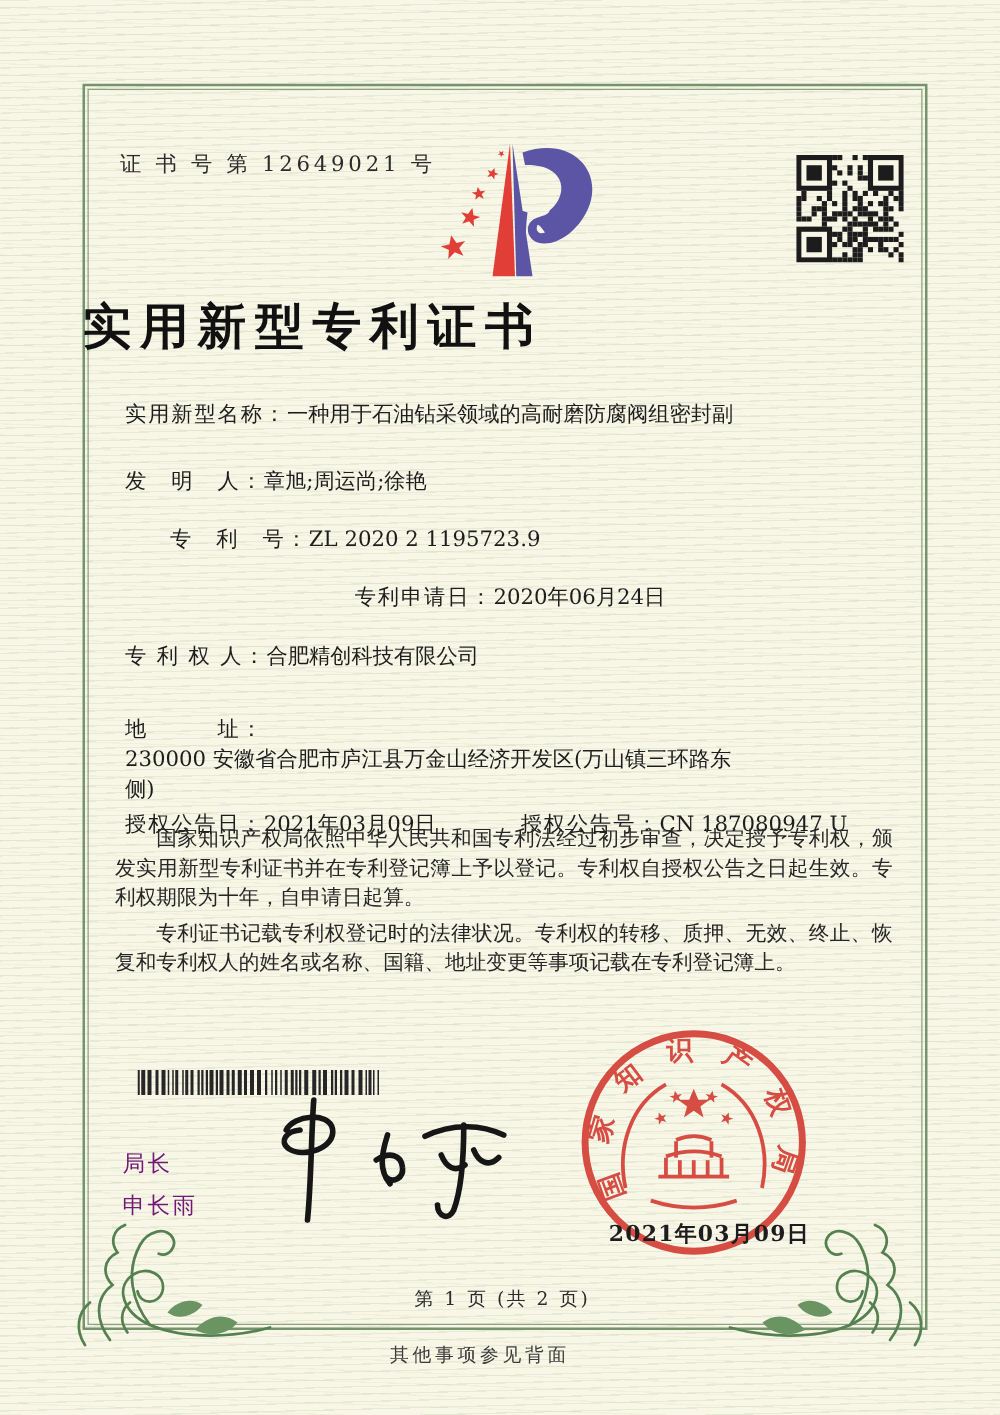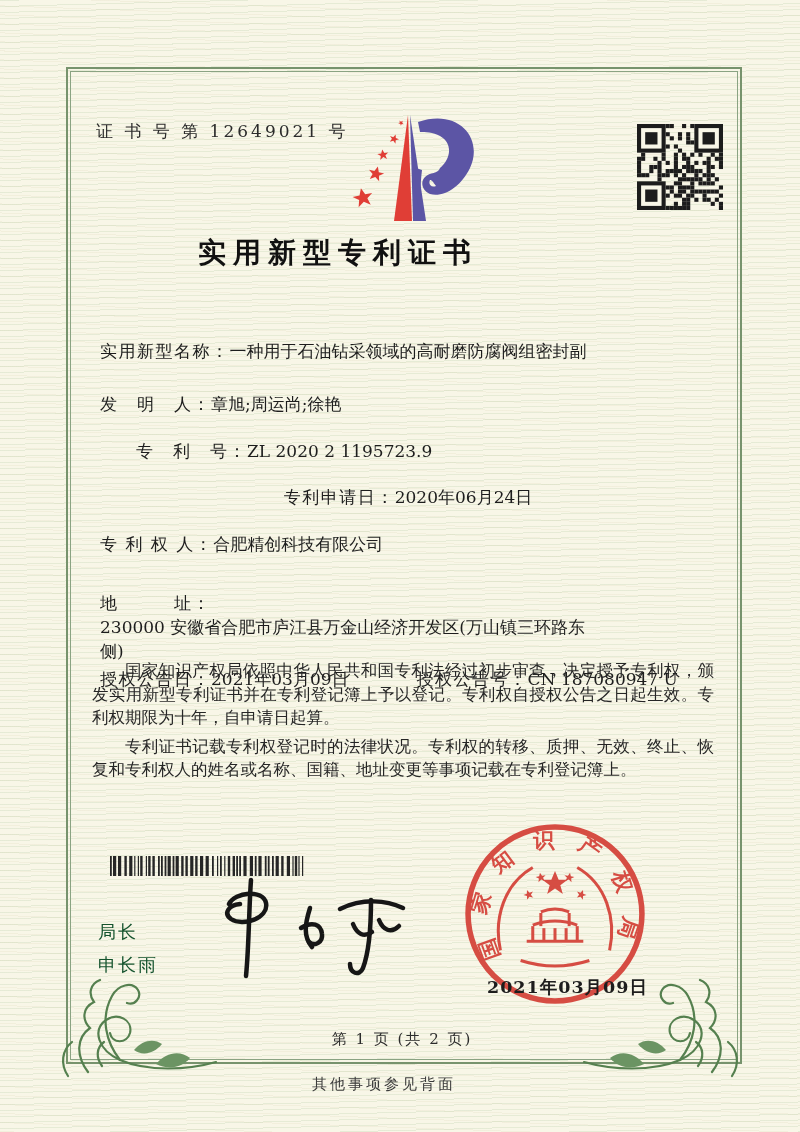--- a/index.html
+++ b/index.html
@@ -13,39 +13,39 @@
     color:#222;
   }
   .abs{position:absolute;}
   
   .frame{left:66px;top:67px;width:672px;height:993px;border:2px solid #77936d;z-index:1;}
   .frame-inner{position:absolute;left:2px;top:2px;right:2px;bottom:2px;border:1px solid #8aa382;}
   
   .cert-no{left:96px;top:120px;font-size:17px;letter-spacing:3px;color:#2b2b2b;z-index:3;}
   .logo{left:346px;top:110px;z-index:3;}
   .qr{left:637px;top:124px;z-index:3;}
-  .title{left:66px;top:234px;width:544px;text-align:center;font-size:28px;font-weight:600;
+  .title{left:66px;top:234px;width:544px;font-size:39px;font-weight:600;
          letter-spacing:7px;color:#111;z-index:3;}
   
-  .fields{left:100px;top:339px;width:616px;font-size:17px;line-height:24px;z-index:3;}
+  .fields{left:100px;top:320px;width:616px;font-size:17px;line-height:24px;z-index:3;}
   .field-row{margin:0;}
   .lbl{letter-spacing:1.5px;color:#1d1d1d;}
   .val{color:#1d1d1d;}
   .val-addr{display:inline-block;vertical-align:top;width:508px;}
   .r2{margin-top:29px;} .r3{margin-top:23px;margin-left:36px;} .r4{margin-top:22px;text-align:center;}
   .r5{margin-top:23px;} .r6{margin-top:35px;} .rg{margin-top:4px;}
   .grant-no{margin-left:68px;}
   
   .paras{left:92px;top:659px;width:622px;font-size:16.5px;line-height:23.5px;
          text-align:justify;color:#262626;z-index:3;}
   .paras p{margin:0 0 5px 0;text-indent:2em;}
   
   .barcode{left:110px;top:856px;z-index:3;}
   
-  .director{left:98px;top:915px;font-size:18px;letter-spacing:2px;line-height:33px;color:#14532d;z-index:3;}
+  .director{left:98px;top:915px;font-size:18px;letter-spacing:2px;line-height:33px;color:#701a75;z-index:3;}
   .sig{left:213px;top:872px;z-index:4;}
   
   .seal{left:462px;top:821px;z-index:4;opacity:.95;}
   .seal-date{left:487px;top:975px;font-size:17.5px;font-weight:600;letter-spacing:1px;color:#1d1d1d;z-index:5;}
   
   .page-num{left:66px;top:1030px;width:672px;text-align:center;font-size:15px;letter-spacing:2px;color:#2b2b2b;z-index:3;}
   .back-note{left:0;top:1075px;width:768px;text-align:center;font-size:15px;letter-spacing:3px;color:#3a3a3a;z-index:3;}
   
   .orn{z-index:2;}
   .orn-l{left:38px;top:972px;}

